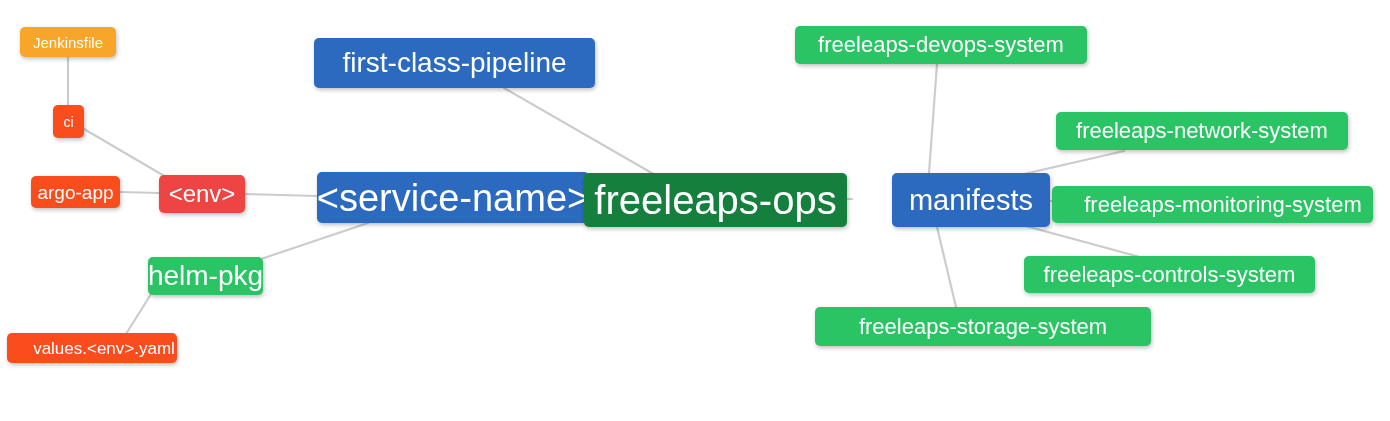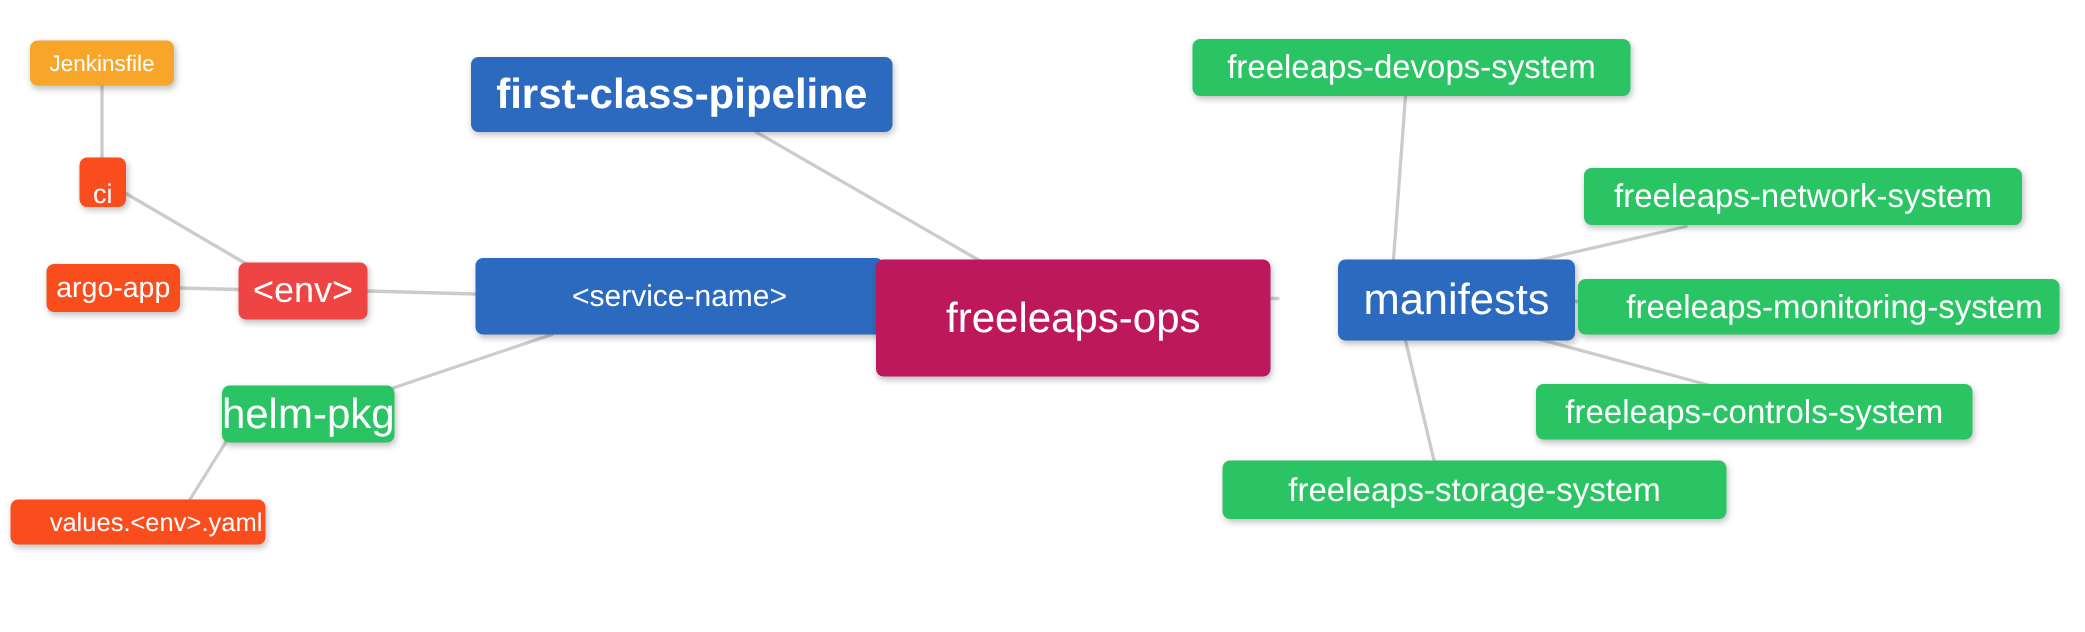--- a/index.html
+++ b/index.html
@@ -53,42 +53,42 @@
       <line x1="937" y1="64" x2="929" y2="173" stroke="#cccccc" stroke-width="2.2" stroke-linecap="round"></line>
       <line x1="1011" y1="177" x2="1124" y2="151" stroke="#cccccc" stroke-width="2.2" stroke-linecap="round"></line>
       <line x1="1010" y1="198" x2="1052" y2="201" stroke="#cccccc" stroke-width="2.2" stroke-linecap="round"></line>
       <line x1="1011" y1="222" x2="1140" y2="257" stroke="#cccccc" stroke-width="2.2" stroke-linecap="round"></line>
       <line x1="937" y1="227" x2="956" y2="307" stroke="#cccccc" stroke-width="2.2" stroke-linecap="round"></line>
     </svg>
   <div id="node-layer">
       <div class="node" style="left: 20px; top: 27px; width: 96px; height: 30px; font-size: 15px; background: rgb(248, 166, 41);">
         <span>Jenkinsfile</span>
       </div>
-      <div class="node" style="left: 53px; top: 105px; width: 31px; height: 33px; font-size: 18px; background: rgb(249, 77, 30); align-items: flex-end;">
+      <div class="node" style="left: 53px; top: 105px; width: 31px; height: 33px; font-size: 14px; background: rgb(249, 77, 30);">
         <span>ci</span>
       </div>
       <div class="node" style="left: 31px; top: 176px; width: 89px; height: 32px; font-size: 19px; background: rgb(249, 77, 30);">
         <span>argo-app</span>
       </div>
       <div class="node" style="left: 159px; top: 175px; width: 86px; height: 38px; font-size: 24px; background: #ef4444; text-align: right;">
         <span>&lt;env&gt;</span>
       </div>
       <div class="node" style="left: 148px; top: 257px; width: 115px; height: 38px; font-size: 28px; background: rgb(43, 196, 101);">
         <span>helm-pkg</span>
       </div>
       <div class="node" style="left: 7px; top: 333px; width: 170px; height: 30px; font-size: 17px; background: rgb(249, 77, 30); padding-left: 24px;">
         <span>values.&lt;env&gt;.yaml</span>
       </div>
-      <div class="node" style="left: 314px; top: 38px; width: 281px; height: 50px; font-size: 28px; background: rgb(43, 106, 190); font-weight: bold;">
+      <div class="node" style="left: 314px; top: 38px; width: 281px; height: 50px; font-size: 28px; background: rgb(43, 106, 190);">
         <span>first-class-pipeline</span>
       </div>
-      <div class="node" style="left: 317px; top: 172px; width: 272px; height: 51px; font-size: 20px; background: rgb(43, 106, 190);">
+      <div class="node" style="left: 317px; top: 172px; width: 272px; height: 51px; font-size: 38px; background: rgb(43, 106, 190);">
         <span>&lt;service-name&gt;</span>
       </div>
-      <div class="node" style="left: 584px; top: 173px; width: 263px; height: 78px; font-size: 28px; background: #be185d;">
+      <div class="node" style="left: 584px; top: 173px; width: 263px; height: 54px; font-size: 40px; background: #15803d;">
         <span>freeleaps-ops</span>
       </div>
       <div class="node" style="left: 892px; top: 173px; width: 158px; height: 54px; font-size: 29px; background: rgb(43, 106, 190);">
         <span>manifests</span>
       </div>
       <div class="node" style="left: 795px; top: 26px; width: 292px; height: 38px; font-size: 22px; background: rgb(43, 196, 101);">
         <span>freeleaps-devops-system</span>
       </div>
       <div class="node" style="left: 1056px; top: 112px; width: 292px; height: 38px; font-size: 22px; background: rgb(43, 196, 101);">
         <span>freeleaps-network-system</span>

